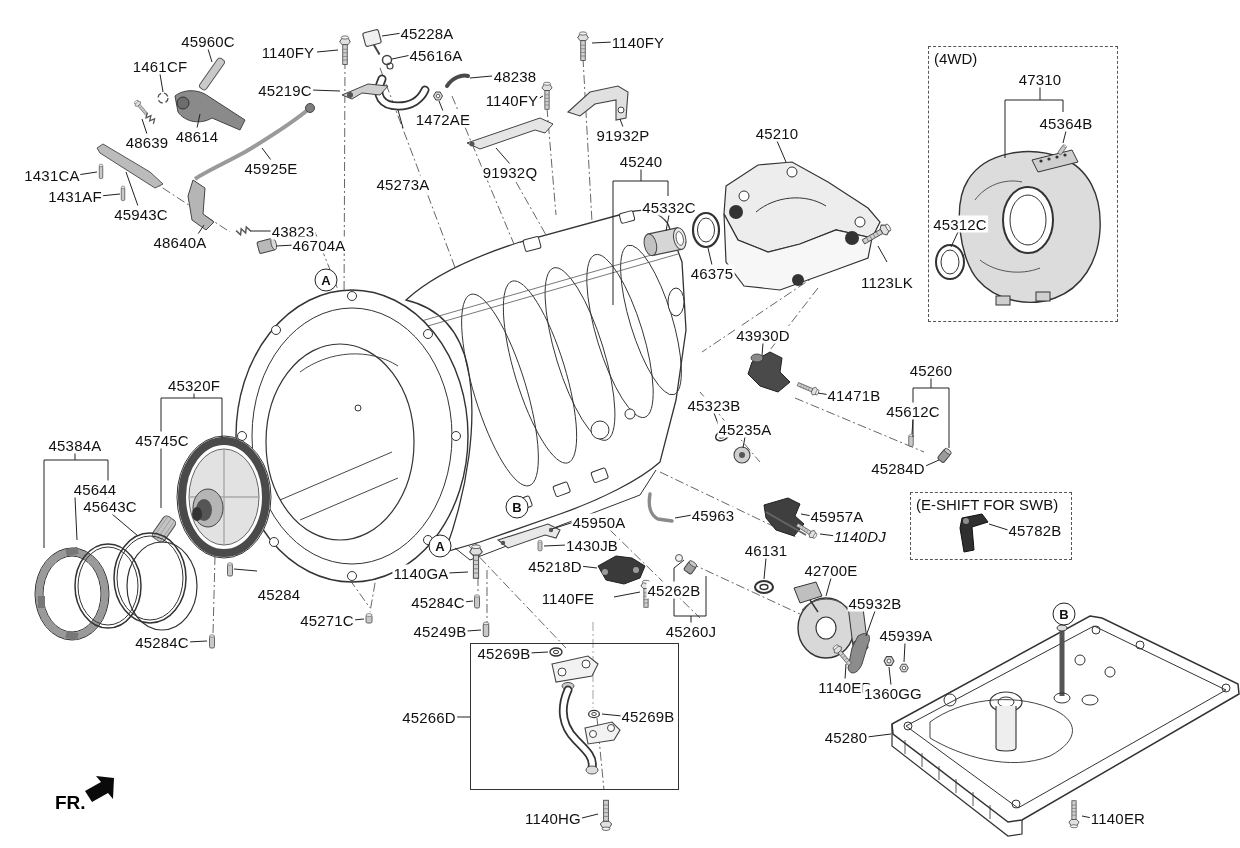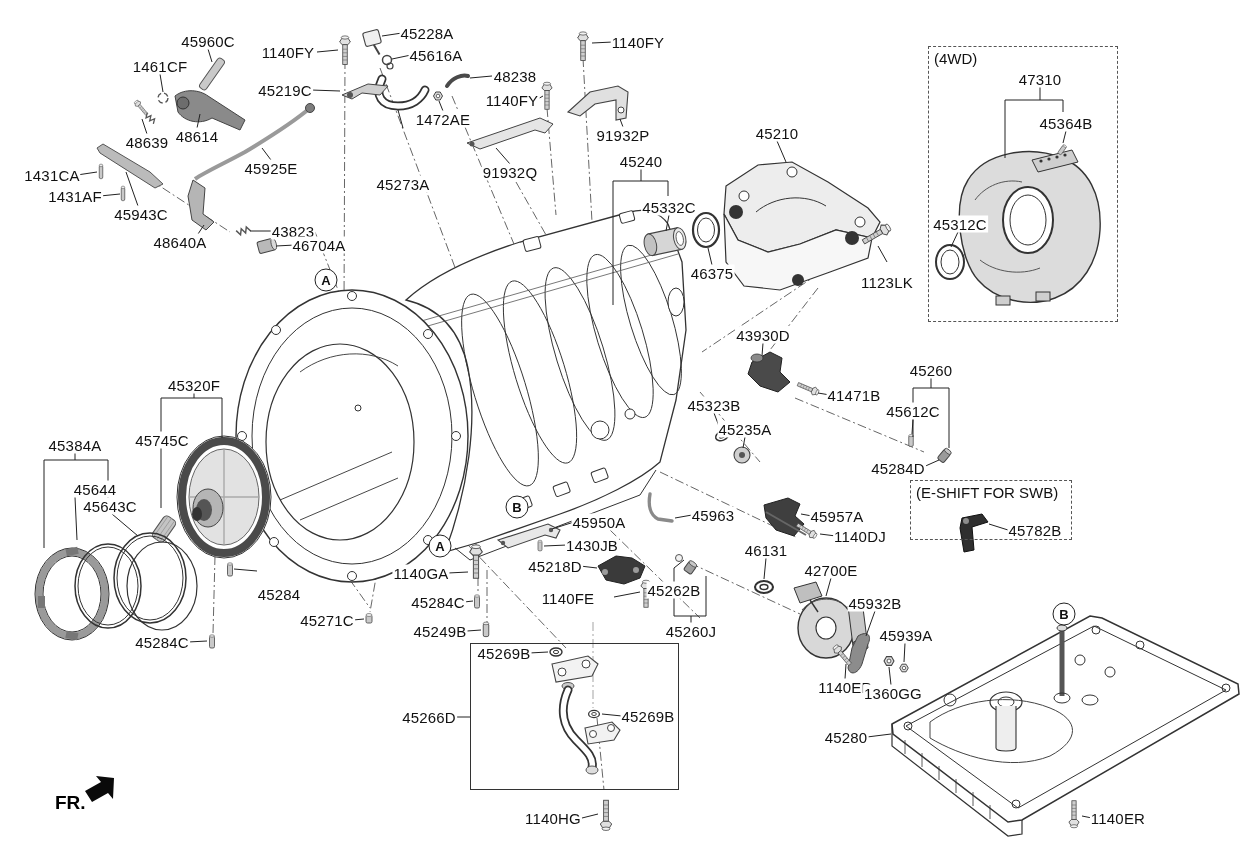--- a/index.html
+++ b/index.html
@@ -420,21 +420,21 @@
 
   <g>
     <path d="M 114,778 L 96,776 L 101,782 L 85,791 L 92,802 L 108,793 L 113,799 Z" fill="#0a0a0a"></path>
   </g>
 </svg>
 
 <div class="layer" id="boxes-layer">
       <div class="group-box" style="left: 928px; top: 46px; width: 190px; height: 276px;">
         <span class="box-caption">(4WD)</span>
       </div>
-      <div class="group-box" style="left: 910px; top: 480px; width: 162px; height: 60px;">
+      <div class="group-box" style="left: 910px; top: 492px; width: 162px; height: 68px;">
         <span class="box-caption">(E-SHIFT FOR SWB)</span>
       </div>
       <div class="group-box solid" style="left: 470px; top: 643px; width: 209px; height: 147px;"></div>
     </div>
 <div class="layer" id="labels-layer">
       <span class="part-label" style="left: 208px; top: 41px;">45960C</span>
       <span class="part-label" style="left: 160px; top: 66px;">1461CF</span>
       <span class="part-label" style="left: 288px; top: 52px;">1140FY</span>
       <span class="part-label" style="left: 427px; top: 33px;">45228A</span>
       <span class="part-label" style="left: 436px; top: 55px;">45616A</span>
@@ -480,21 +480,21 @@
       <span class="part-label" style="left: 438px; top: 602px;">45284C</span>
       <span class="part-label" style="left: 327px; top: 620px;">45271C</span>
       <span class="part-label" style="left: 440px; top: 631px;">45249B</span>
       <span class="part-label" style="left: 162px; top: 642px;">45284C</span>
       <span class="part-label" style="left: 599px; top: 522px;">45950A</span>
       <span class="part-label" style="left: 592px; top: 545px;">1430JB</span>
       <span class="part-label" style="left: 555px; top: 566px;">45218D</span>
       <span class="part-label" style="left: 568px; top: 598px;">1140FE</span>
       <span class="part-label" style="left: 713px; top: 515px;">45963</span>
       <span class="part-label" style="left: 837px; top: 516px;">45957A</span>
-      <span class="part-label" style="left: 860px; top: 536px;">1140DJ</span>
+      <span class="part-label" style="left: 860px; top: 536px; font-style: italic;">1140DJ</span>
       <span class="part-label" style="left: 766px; top: 550px;">46131</span>
       <span class="part-label" style="left: 831px; top: 570px;">42700E</span>
       <span class="part-label" style="left: 875px; top: 603px;">45932B</span>
       <span class="part-label" style="left: 674px; top: 590px;">45262B</span>
       <span class="part-label" style="left: 691px; top: 631px;">45260J</span>
       <span class="part-label" style="left: 1035px; top: 530px;">45782B</span>
       <span class="part-label" style="left: 906px; top: 635px;">45939A</span>
       <span class="part-label" style="left: 845px; top: 687px;">1140EP</span>
       <span class="part-label" style="left: 893px; top: 693px;">1360GG</span>
       <span class="part-label" style="left: 504px; top: 653px;">45269B</span>

